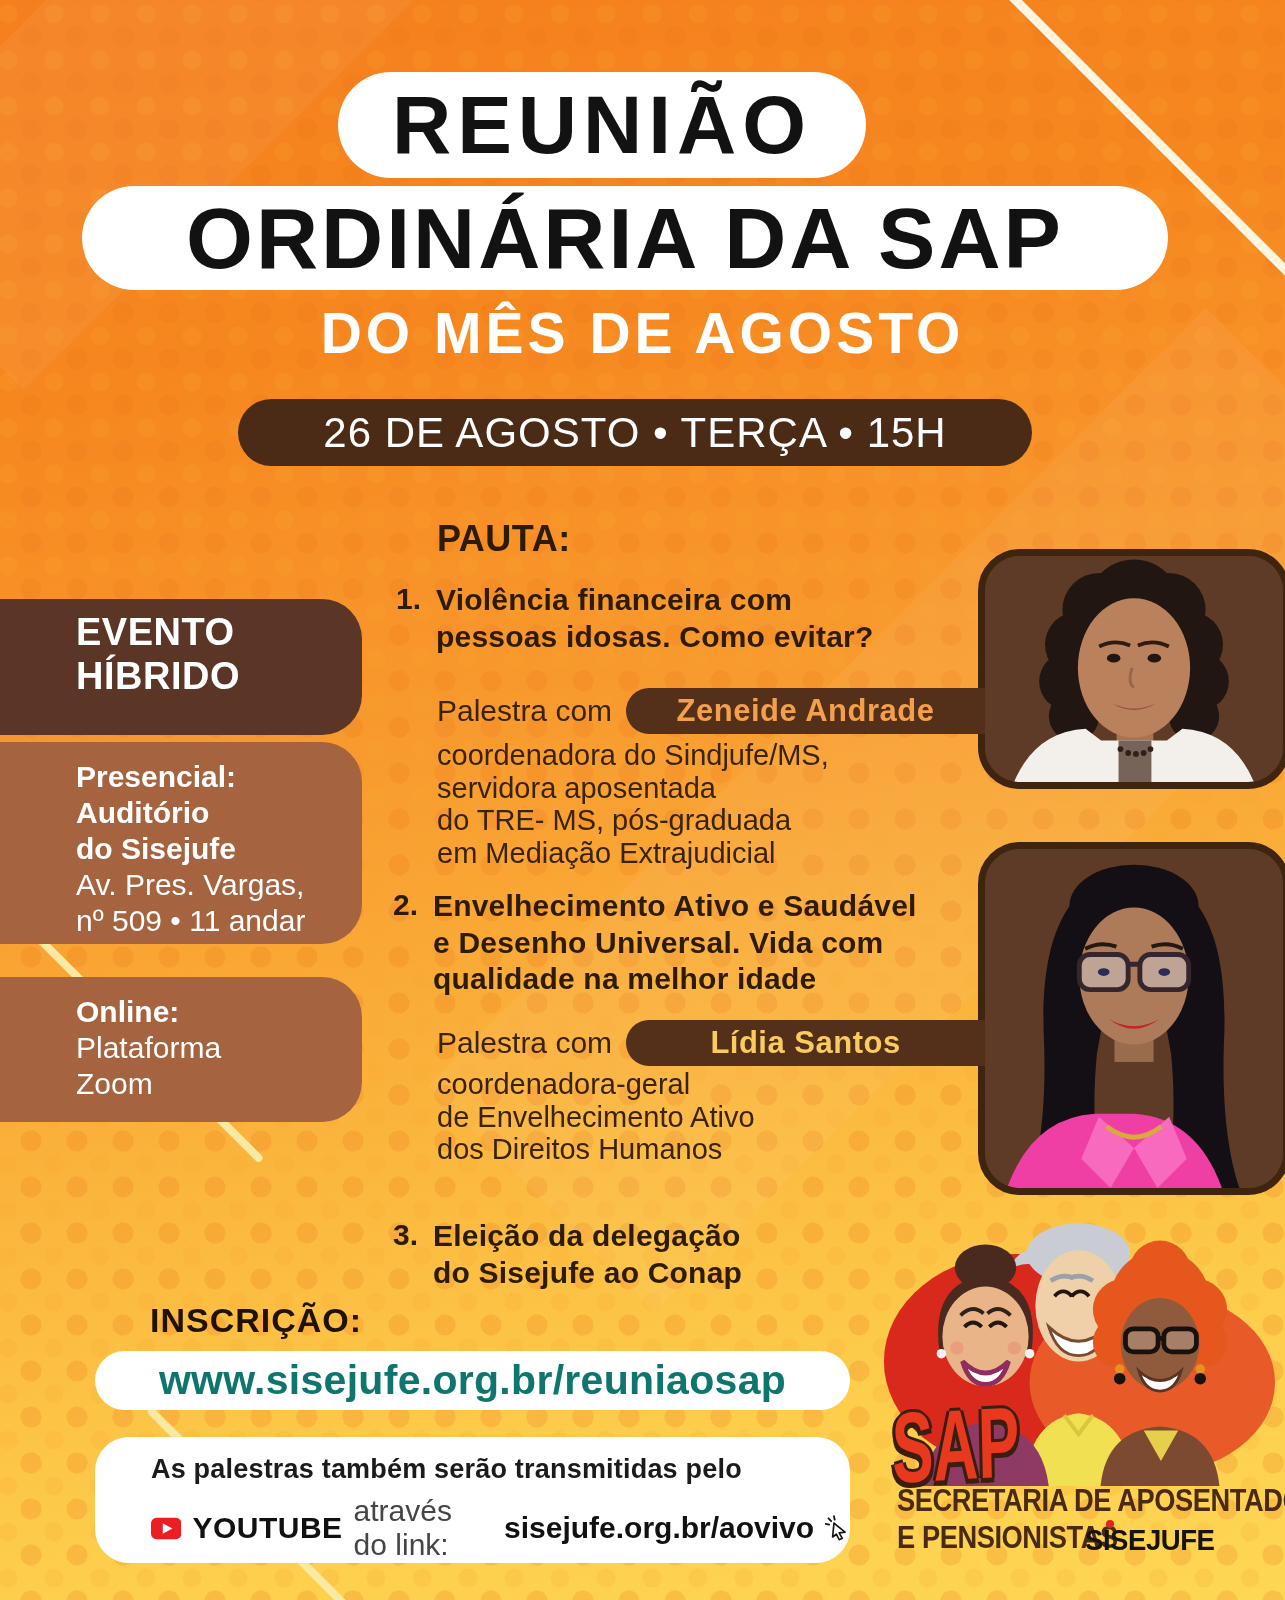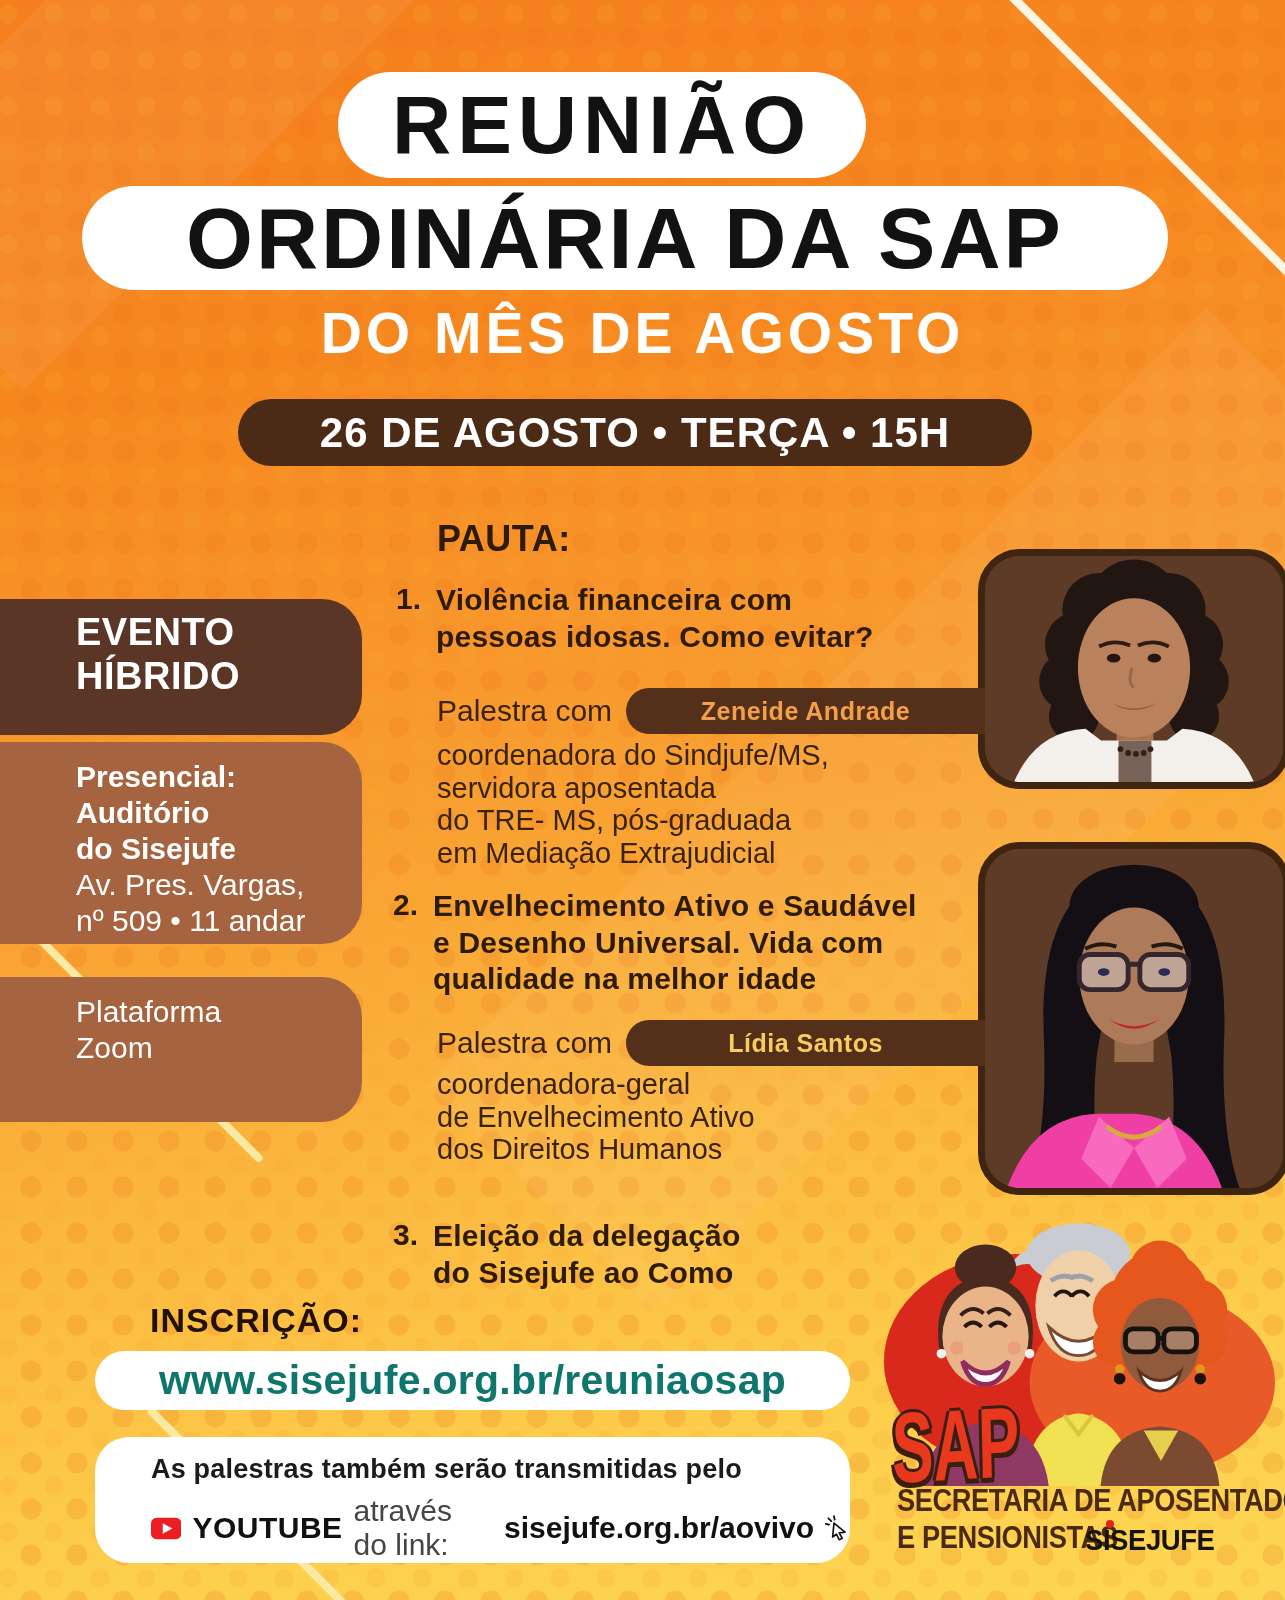--- a/index.html
+++ b/index.html
@@ -26,21 +26,21 @@
   .z2{z-index:2;} .z3{z-index:3;} .z4{z-index:4;}
 
   .white-pill{background:#fff;display:flex;align-items:center;justify-content:center;}
   .t1{left:338px;top:72px;width:528px;height:106px;border-radius:53px;}
   .t1 span{font-size:82px;font-weight:900;letter-spacing:6px;color:#121212;}
   .t2{left:82px;top:186px;width:1086px;height:104px;border-radius:52px;}
   .t2 span{font-size:86px;font-weight:900;letter-spacing:3px;color:#121212;}
   .subtitle{left:0;top:300px;width:100%;text-align:center;font-size:57px;font-weight:700;letter-spacing:4px;color:#fff;}
   .date-pill{left:238px;top:399px;width:794px;height:67px;border-radius:34px;background:#4C2B16;
     display:flex;align-items:center;justify-content:center;}
-  .date-pill span{font-size:42px;font-weight:700;letter-spacing:1px;color:#fff;}
+  .date-pill span{font-size:42px;font-weight:400;letter-spacing:1px;color:#fff;}
 
   .side-box{left:0;border-radius:0 40px 40px 0;color:#fff;box-sizing:border-box;padding-left:76px;}
   .box-evento{top:599px;width:362px;height:136px;background:#5B3526;padding-top:11px;}
   .box-evento div{font-size:38px;font-weight:800;line-height:44px;letter-spacing:.5px;}
   .box-presencial{top:742px;width:362px;height:202px;background:#A5633F;padding-top:17px;}
   .box-online{top:977px;width:362px;height:145px;background:#A5633F;padding-top:17px;}
   .side-line{font-size:30px;line-height:36px;font-weight:400;}
   .side-line.b{font-weight:800;}
 
   .pauta{left:437px;top:518px;font-size:36px;font-weight:800;color:#2D1B06;letter-spacing:.5px;}
@@ -48,21 +48,21 @@
   .a-num{width:40px;flex:0 0 40px;font-size:30px;font-weight:600;color:#2D1B06;}
   .a-title div{font-size:30px;font-weight:800;line-height:36.5px;color:#2D1B06;letter-spacing:.2px;}
   .it1{left:396px;top:582px;width:600px;}
   .it2{left:393px;top:888px;width:620px;}
   .it3{left:393px;top:1218px;width:600px;}
   .palestra-row{left:437px;width:548px;height:46px;display:flex;align-items:center;}
   .pr1{top:688px;} .pr2{top:1020px;}
   .palestra-label{font-size:30px;font-weight:500;color:#3A2309;white-space:nowrap;}
   .name-pill{flex:1;margin-left:14px;height:46px;border-radius:23px 0 0 23px;background:#54301A;
     display:flex;align-items:center;justify-content:center;}
-  .name-pill span{font-size:25px;font-weight:700;letter-spacing:.5px;}
+  .name-pill span{font-size:31px;font-weight:700;letter-spacing:.5px;}
   .n1 span{color:#F4A04B;} .n2 span{color:#F8CC5F;}
   .bio{left:437px;width:560px;}
   .bio div{font-size:29px;font-weight:500;line-height:32.5px;color:#3A2309;}
   .bio1{top:739px;} .bio2{top:1068px;}
 
   .photo-frame{left:978px;width:312px;background:#5E3B26;border:7px solid #3F2410;border-radius:42px;
     box-sizing:border-box;overflow:hidden;}
   .pf1{top:549px;height:240px;} .pf2{top:842px;height:353px;}
   .photo-frame svg{display:block;width:100%;height:100%;}
 
@@ -114,20 +114,21 @@
     <div>HÍBRIDO</div>
   </div>
   <div class="abs side-box box-presencial z2">
     <div class="side-line b">Presencial:</div>
     <div class="side-line b">Auditório</div>
     <div class="side-line b">do Sisejufe</div>
     <div class="side-line">Av. Pres. Vargas,</div>
     <div class="side-line">nº 509 • 11 andar</div>
   </div>
   <div class="abs side-box box-online z2">
+    <div class="side-line b">Online:</div>
     <div class="side-line">Plataforma</div>
     <div class="side-line">Zoom</div>
   </div>
 
   <div class="abs pauta z2">PAUTA:</div>
 
   <div class="abs agenda-item it1 z2">
     <div class="a-num">1.</div>
     <div class="a-title">
       <div>Violência financeira com</div>
@@ -164,21 +165,21 @@
   <div class="abs bio bio2 z2">
     <div>coordenadora-geral</div>
     <div>de Envelhecimento Ativo</div>
     <div>dos Direitos Humanos</div>
   </div>
 
   <div class="abs agenda-item it3 z2">
     <div class="a-num">3.</div>
     <div class="a-title">
       <div>Eleição da delegação</div>
-      <div>do Sisejufe ao Como</div>
+      <div>do Sisejufe ao Conap</div>
     </div>
   </div>
 
   <div class="abs photo-frame pf1 z2">
     <svg viewBox="0 0 308 234" preserveAspectRatio="xMidYMax slice">
       <rect width="308" height="234" fill="#5E3B26"></rect>
       <g fill="#221612">
         <circle cx="154" cy="52" r="48"></circle>
           <circle cx="118" cy="56" r="38"></circle>
           <circle cx="190" cy="56" r="38"></circle>

